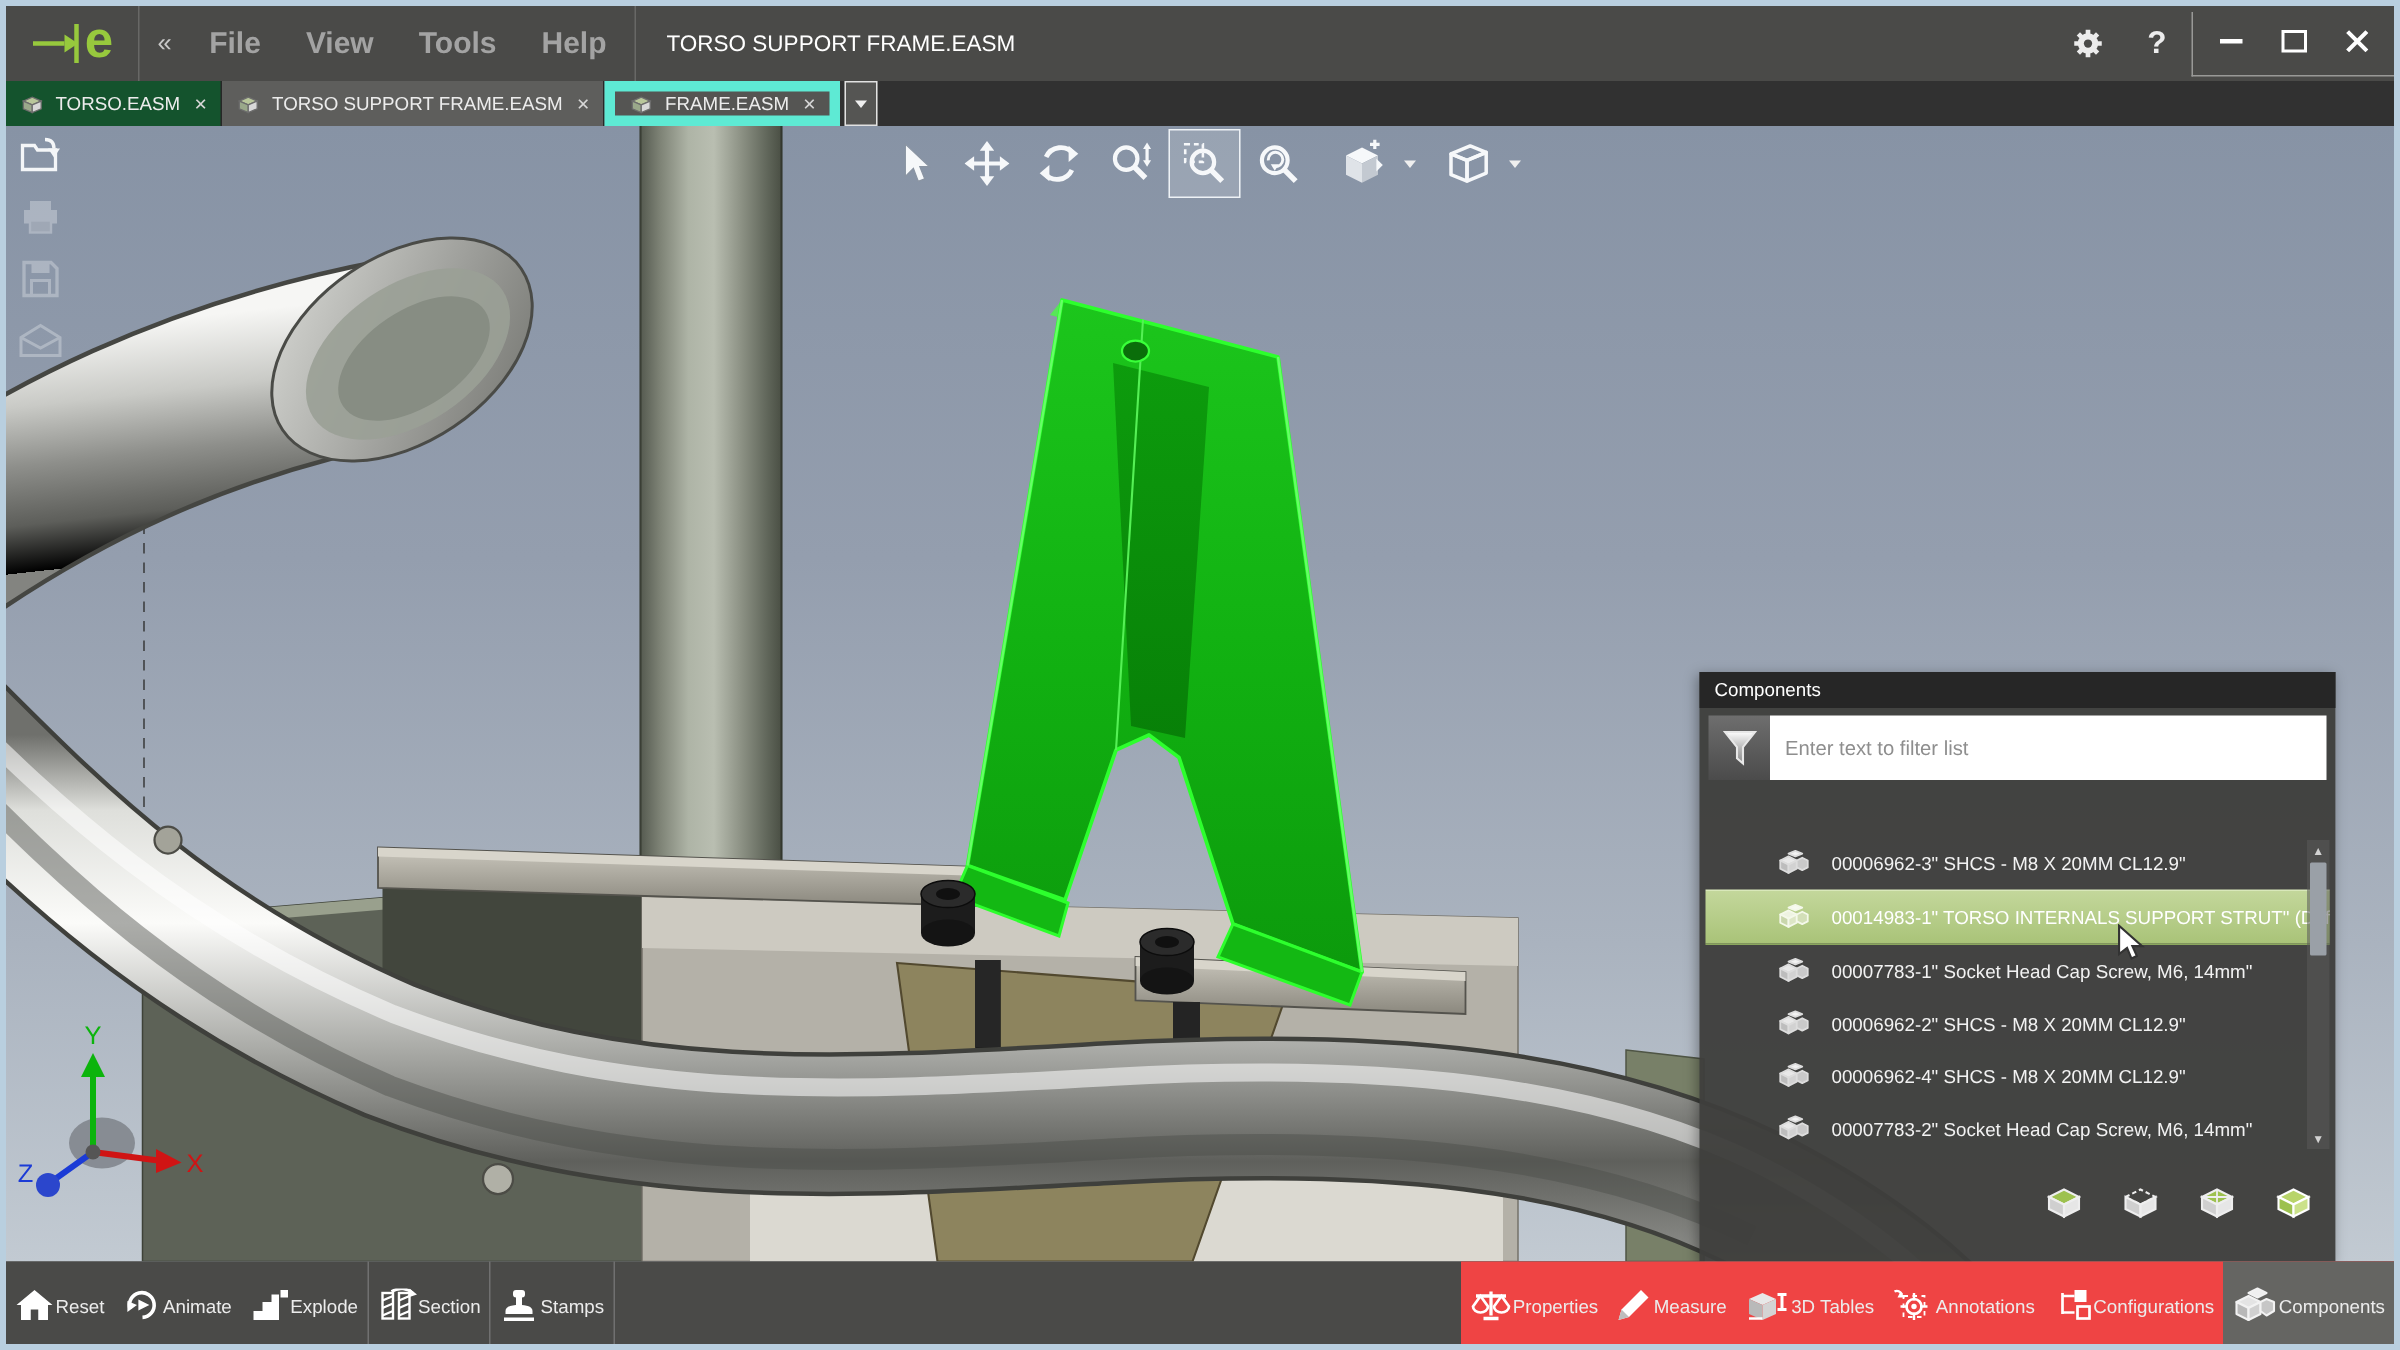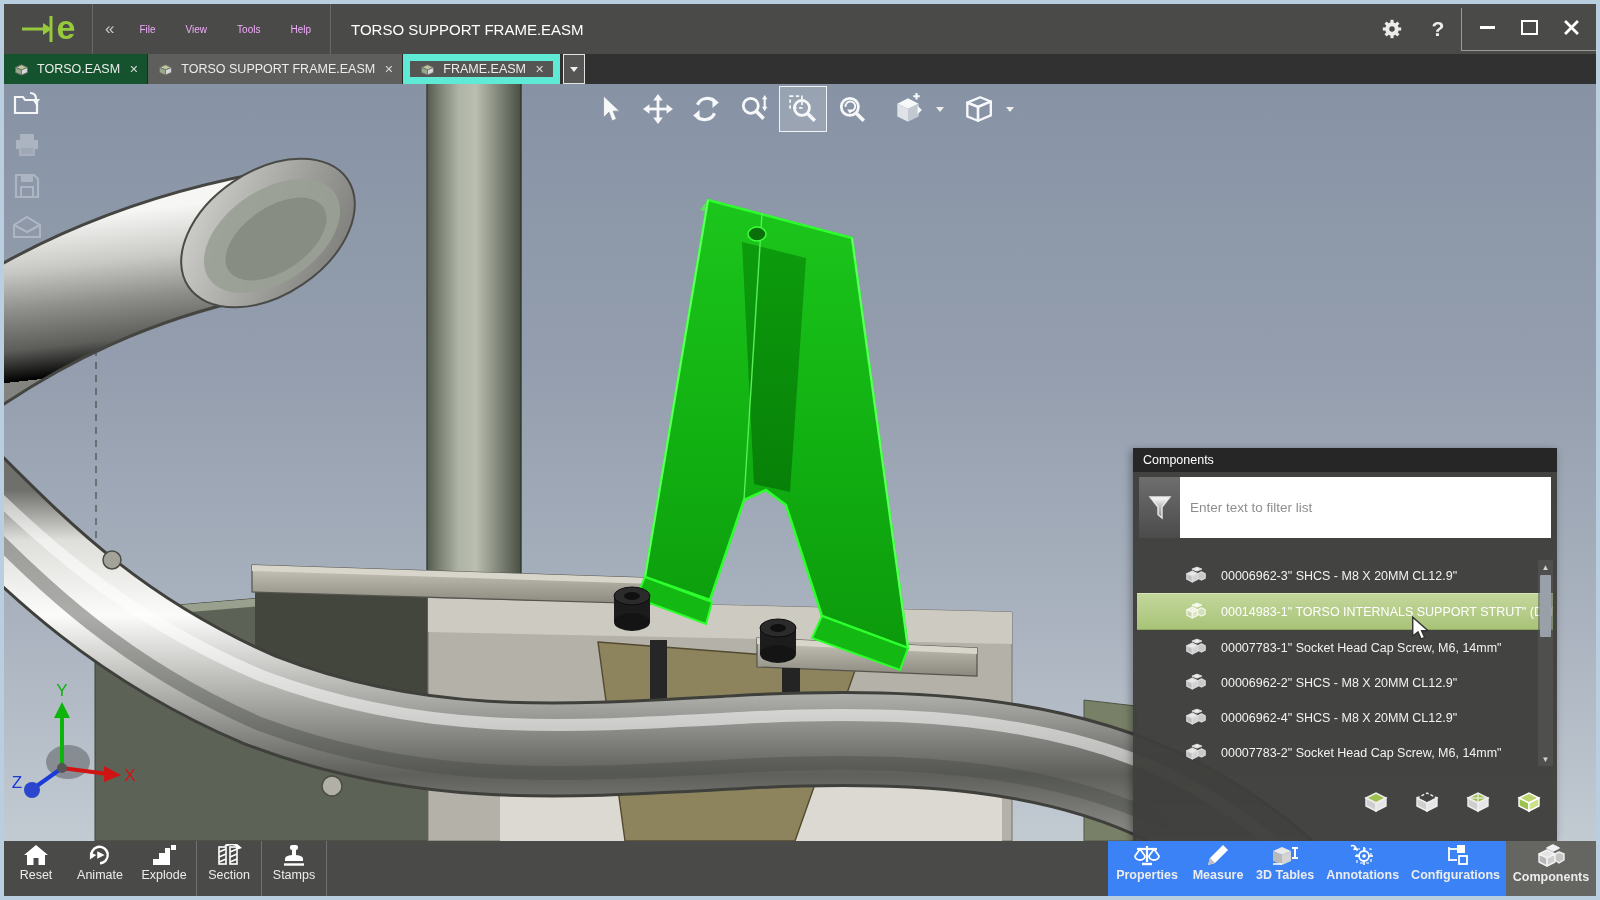--- a/index.html
+++ b/index.html
@@ -8,21 +8,21 @@
     box-sizing:border-box;}
   .app{position:absolute;left:4px;top:4px;right:4px;bottom:4px;background:#454543;overflow:hidden;}
 
   
   .titlebar{position:absolute;left:0;top:0;right:0;height:50px;background:#4a4a48;
     display:flex;align-items:center;color:#f0f0f0;}
   .logo-box{width:88px;height:100%;border-right:1px solid #686866;display:flex;
     align-items:center;justify-content:center;gap:2px;}
   .logo-e{color:#97c93d;font-size:34px;font-weight:bold;line-height:1;margin-top:-4px;}
   .collapse{color:#c9c9c9;font-size:17px;padding:0 10px 0 12px;}
-  .menu-item{padding:0 15px;font-size:10px;color:#f0abfc;height:100%;display:flex;align-items:center;cursor:default;}
+  .menu-item{padding:0 15px;font-size:20px;color:#a3a3a3;height:100%;display:flex;align-items:center;cursor:default;font-weight:bold;}
   .doc-title{margin-left:4px;padding-left:20px;border-left:1px solid #686866;height:100%;
     display:flex;align-items:center;font-size:15px;color:#ffffff;}
   .tb-right{margin-left:auto;display:flex;align-items:center;height:100%;}
   .tb-icon-btn{width:46px;height:100%;display:flex;align-items:center;justify-content:center;}
   .help-glyph{font-size:21px;font-weight:bold;color:#ededed;}
   .win-controls{display:flex;align-items:flex-start;height:42px;border-left:1px solid #999997;
     border-bottom:1px solid #999997;padding:0 4px;}
   .win-btn{width:42px;height:40px;display:flex;align-items:center;justify-content:center;}
   .min-bar{width:15px;height:3px;background:#fff;}
   .max-box{width:13px;height:11px;border:2px solid #fff;}
@@ -51,21 +51,21 @@
   .view-tools{position:absolute;left:583px;top:2px;display:flex;align-items:center;gap:2px;z-index:5;}
   .vtool{width:46px;height:44px;display:flex;align-items:center;justify-content:center;}
   .vtool.sel{border:1px solid #eef2f6;background:rgba(255,255,255,0.15);}
   .vcaret{width:14px;display:flex;justify-content:center;}
 
   
   .components{position:absolute;left:1129px;top:364px;width:424px;bottom:0;
     background:rgba(62,62,60,0.96);box-shadow:-2px 2px 8px rgba(0,0,0,0.35);z-index:6;}
   .cmp-title{height:24px;background:#262626;color:#fff;font-size:12.5px;display:flex;
     align-items:center;padding-left:10px;}
-  .filter-row{position:absolute;left:6px;right:6px;top:29px;height:61px;display:flex;}
+  .filter-row{position:absolute;left:6px;right:6px;top:29px;height:43px;display:flex;}
   .funnel-box{width:41px;background:linear-gradient(#6e6e6e,#4b4b4b);display:flex;
     align-items:center;justify-content:center;}
   .filter-input{flex:1;border:none;outline:none;font-size:13.5px;padding:0 10px;
     font-family:"Liberation Sans",sans-serif;color:#444;background:#fff;}
   .filter-input::placeholder{color:#8e8e8e;}
   .tables-row{position:absolute;left:4px;right:4px;top:78px;height:32px;
     background:linear-gradient(#8fae57,#7a9a46);display:flex;align-items:center;color:#fff;font-size:13px;}
   .tri-expanded{width:0;height:0;border-left:6px solid transparent;border-right:6px solid transparent;
     border-top:7px solid #2e3a1d;margin:0 14px 0 16px;}
   .cmp-list{position:absolute;left:4px;right:4px;top:110px;height:210px;}
@@ -79,24 +79,24 @@
     display:flex;align-items:center;justify-content:center;}
   .vscroll .thumb{position:absolute;left:2px;top:15px;width:11px;height:62px;background:#9aa0a7;border-radius:1px;}
   .cmp-footer{position:absolute;right:14px;bottom:28px;display:flex;gap:23px;}
   .cmp-footer .fic{width:28px;height:24px;display:flex;align-items:center;justify-content:center;}
 
   
   .bottombar{position:absolute;left:0;right:0;bottom:0;height:55px;background:#4a4a48;
     display:flex;align-items:stretch;color:#ececec;z-index:7;}
   .bgroup{display:flex;border-right:1px solid #77777://;}
   .bgroup{border-right:1px solid #707070;}
-  .btool{min-width:52px;padding:3px 6px 0 6px;display:flex;flex-direction:column;align-items:center;
+  .btool{min-width:52px;padding:3px 6px 0 6px;display:flex;flex-direction:row;align-items:center;
     justify-content:flex-start;gap:1px;font-size:12.5px;}
   .btool .blabel{margin-top:1px;}
-  .bright{margin-left:auto;display:flex;background:#3b82f6;font-weight:bold;}
+  .bright{margin-left:auto;display:flex;background:#ef4444;}
   .btool.active{background:#656562;}
 
   .cursor{position:absolute;z-index:9;}
 </style>
 </head>
 <body>
 
 <div class="frame">
 <div class="app">
 

